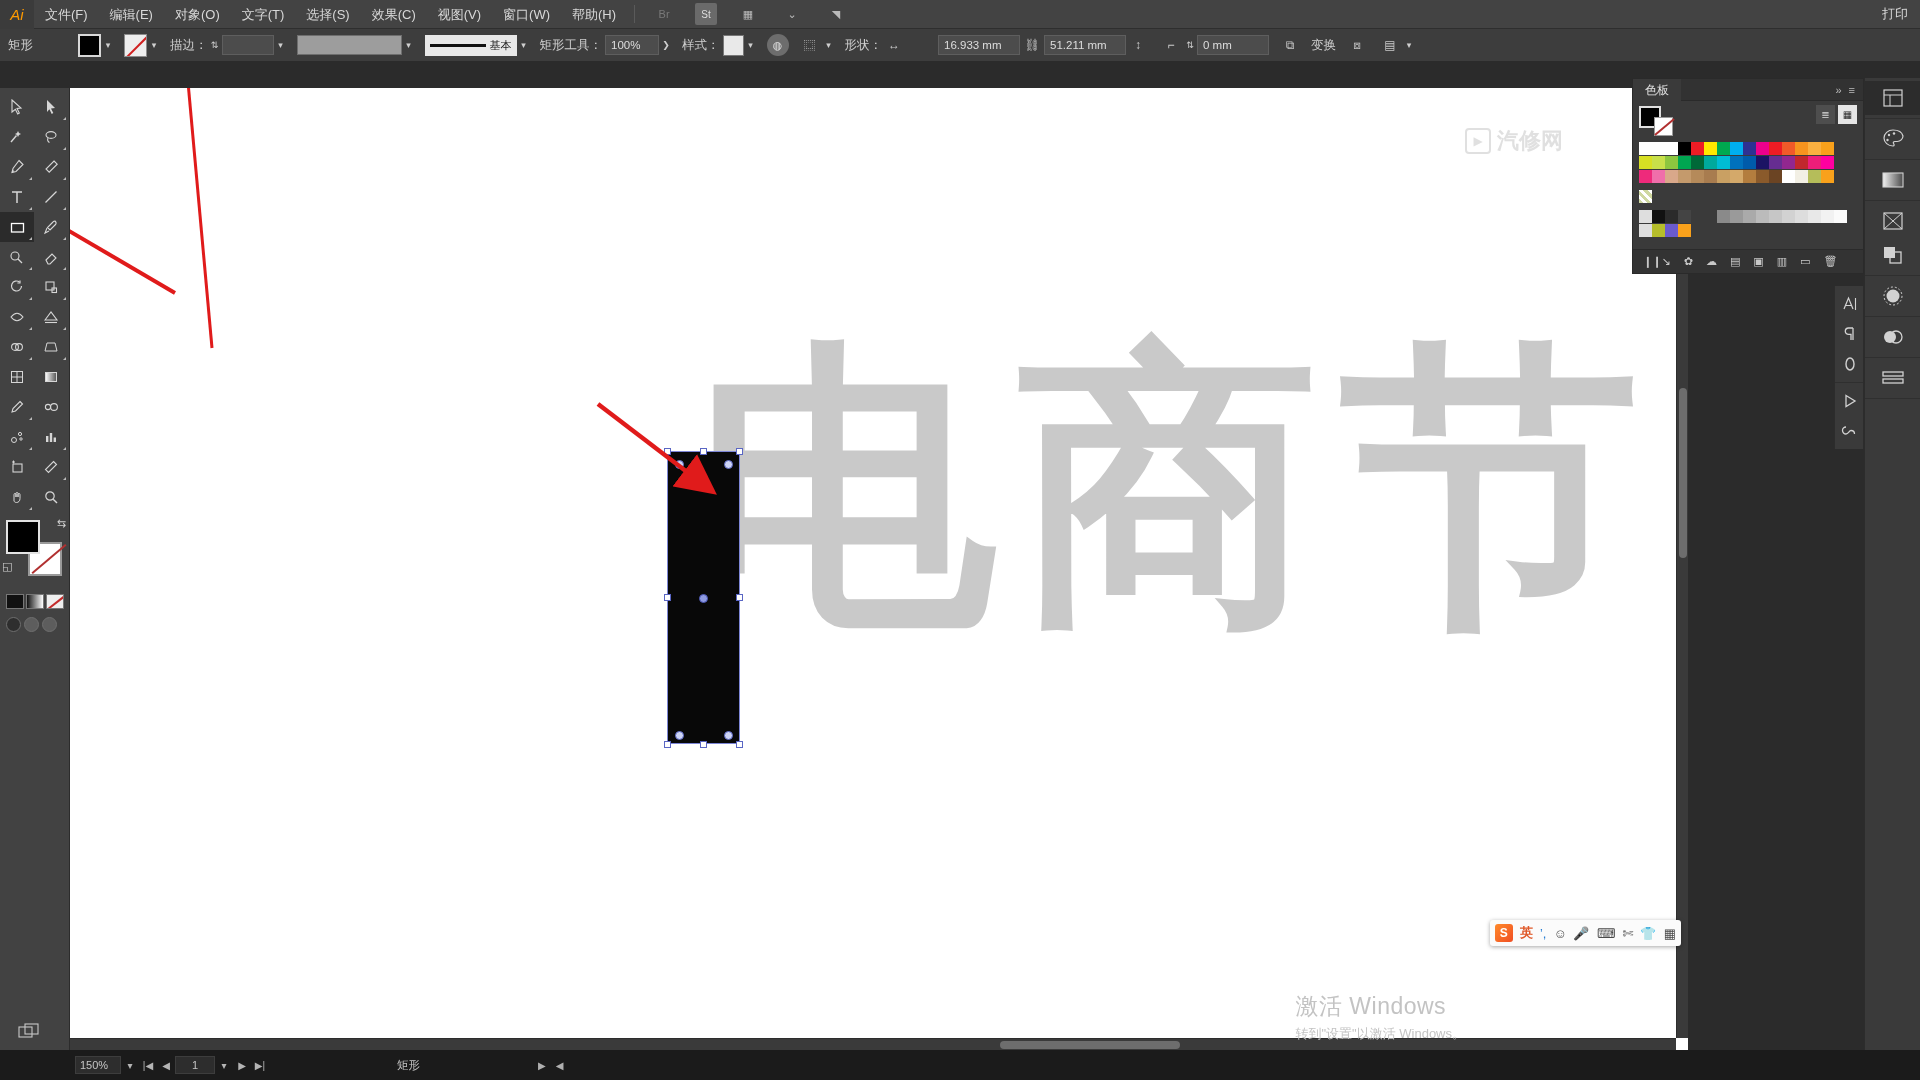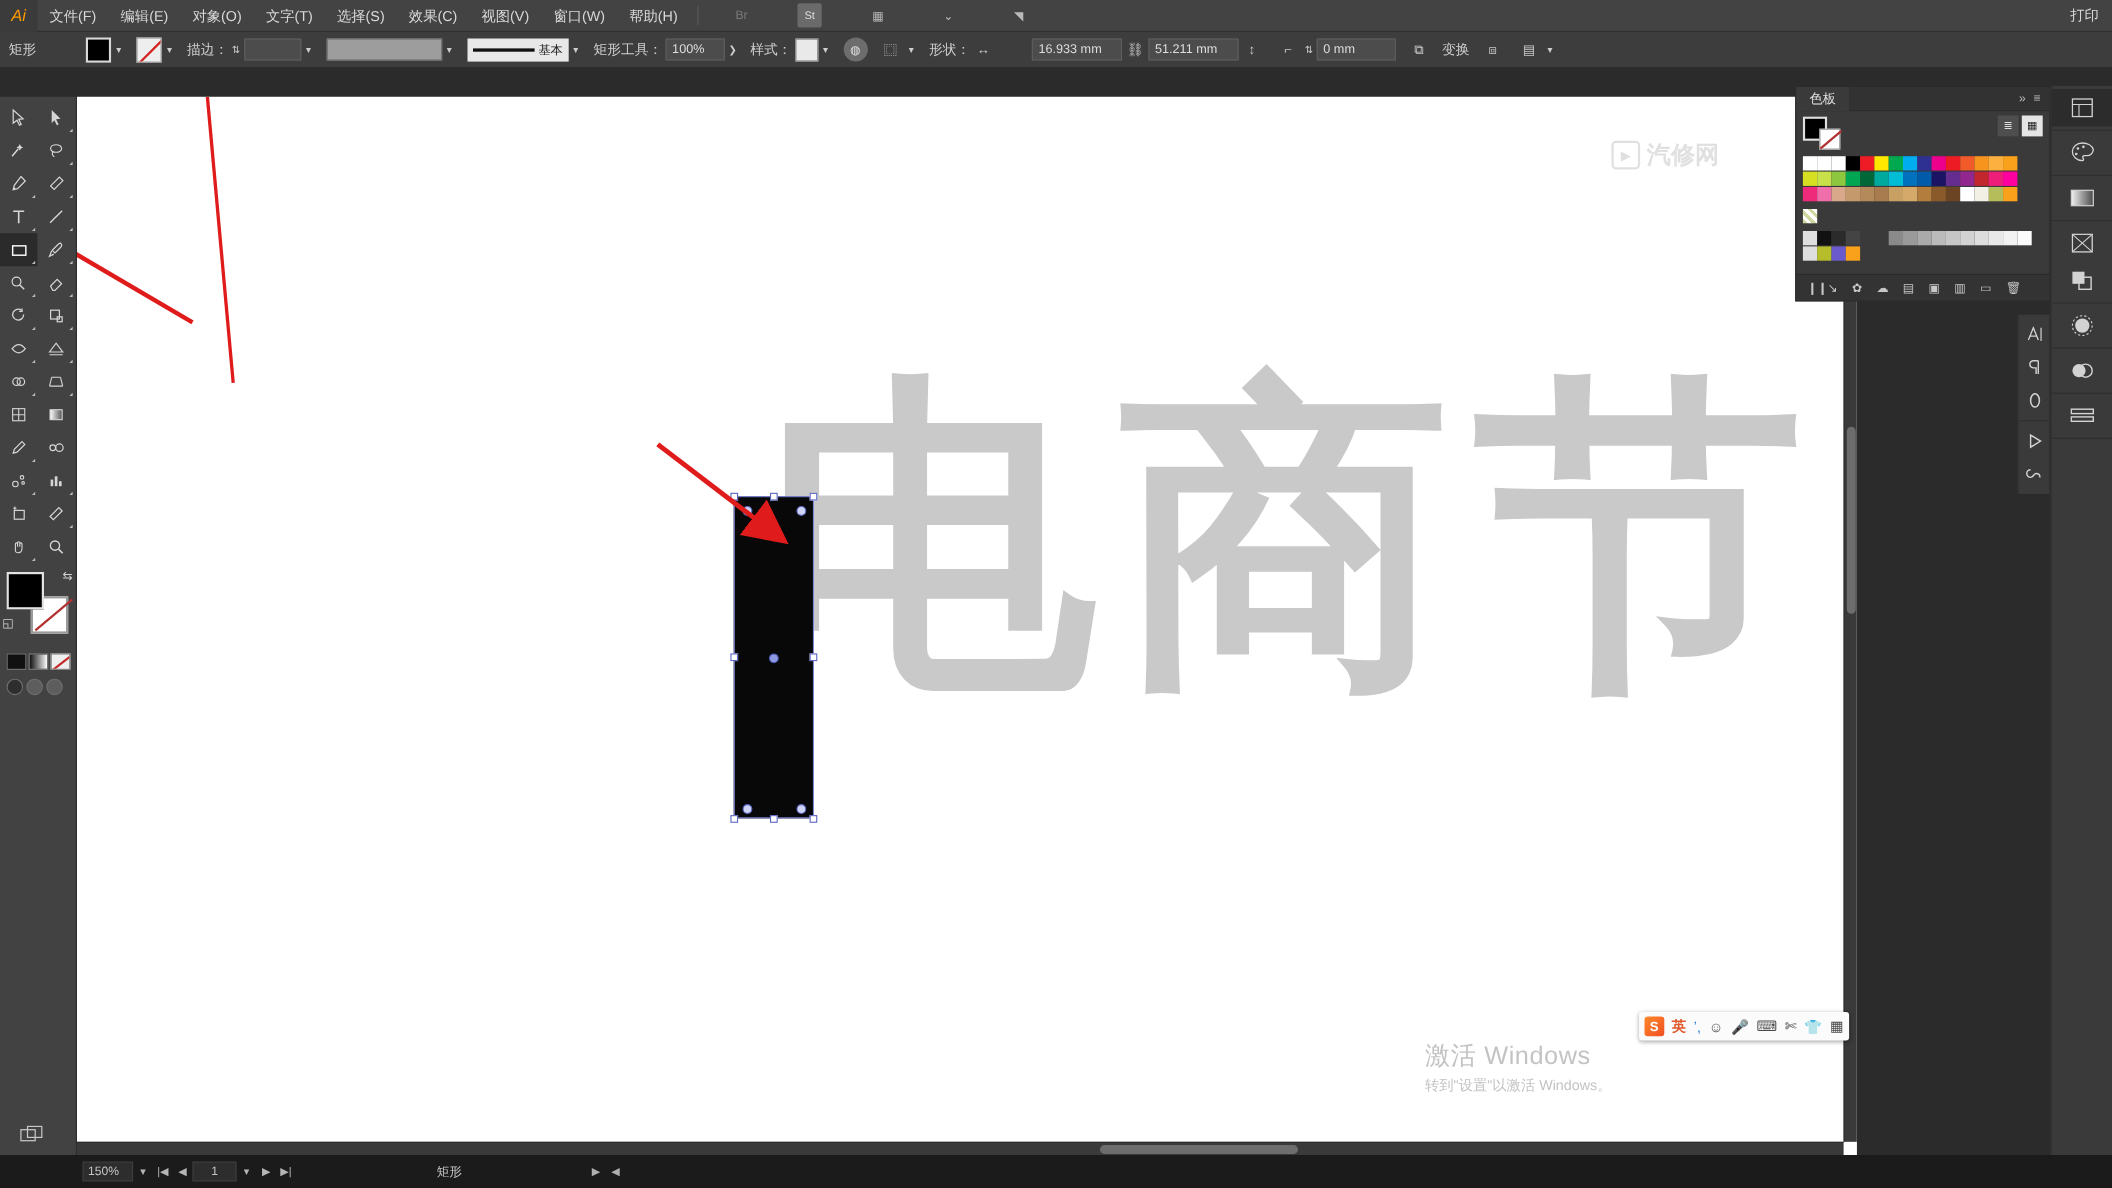--- a/index.html
+++ b/index.html
@@ -21,21 +21,21 @@
     width:34px; height:29px; display:flex; align-items:center; justify-content:center;
     color:#ff9a00; font-weight:normal; font-size:15px; font-style:italic;
     background:#3b3b3b;
   }
   .menu-item {
     padding:0 11px; height:29px; line-height:29px; font-size:13px; color:#d8d8d8;
     white-space:nowrap; cursor:default;
   }
   .menu-sep { width:1px; height:18px; background:#5a5a5a; margin:0 7px; }
   .mb-icon {
-    width:26px; height:22px; margin:0 19px; display:flex; align-items:center;
+    width:26px; height:22px; margin:0 9px; display:flex; align-items:center;
     justify-content:center; color:#b9b9b9; font-size:11px;
   }
   .mb-icon.boxed { background:#6a6a6a; color:#ddd; border-radius:2px; width:22px; font-size:10px; }
   .mb-icon.dim { opacity:.45; }
   .menu-right {
     margin-left:auto; display:flex; align-items:center; padding-right:4px;
   }
   .print-label { font-size:13px; color:#d8d8d8; padding:0 8px; }
 
   
@@ -323,21 +323,21 @@
     padding:0 5px; gap:7px; box-shadow:0 1px 4px rgba(0,0,0,.35); z-index:60;
   }
   .ime-logo {
     width:18px; height:18px; border-radius:3px;
     background:linear-gradient(135deg,#ff8a2b,#f04e23); color:#fff; font-size:12px;
     display:flex; align-items:center; justify-content:center; font-weight:bold;
   }
   .ime-ic { color:#4a4a4a; font-size:13px; }
   .ime-ic.blue { color:#2a7fd4; }
   .watermark {
-    position:absolute; right:455px; top:944px; text-align:left; z-index:5;
+    position:absolute; right:455px; top:991px; text-align:left; z-index:5;
     color:#c3c3c3; user-select:none;
   }
   .wm1 { font-size:23px; letter-spacing:.5px; }
   .wm2 { font-size:13px; margin-top:3px; }
   
   .sitewm {
     position:absolute; left:1395px; top:38px; display:flex; align-items:center;
     gap:6px; opacity:.30; z-index:40; pointer-events:none;
   }
   .sitewm .ico {

